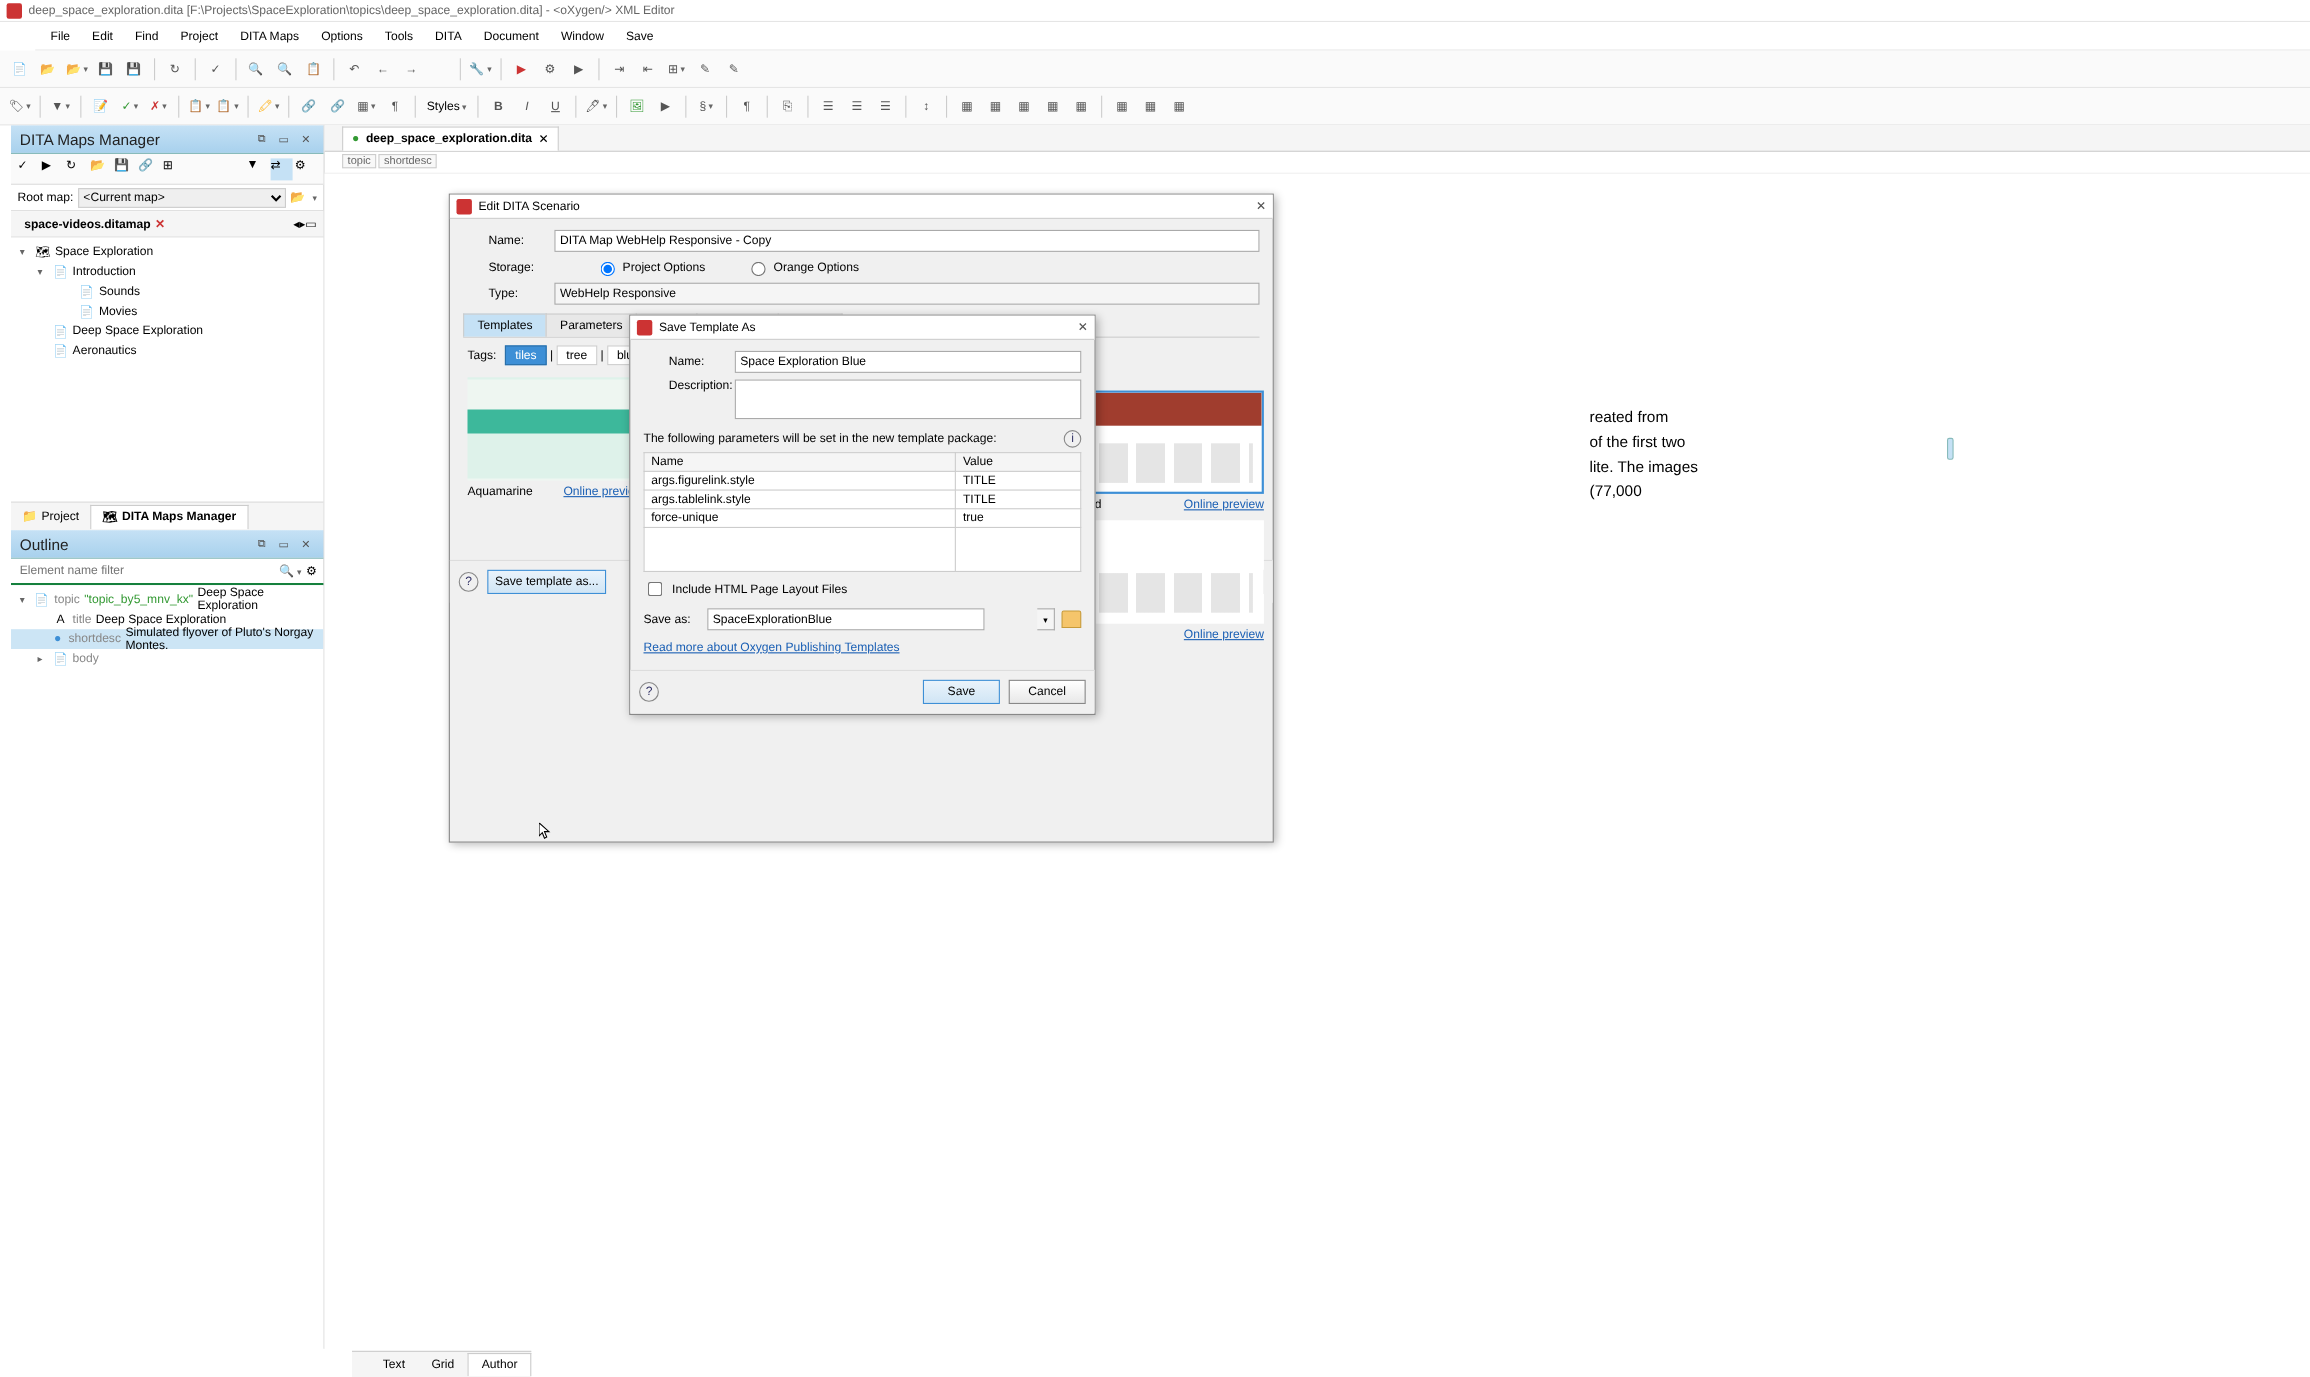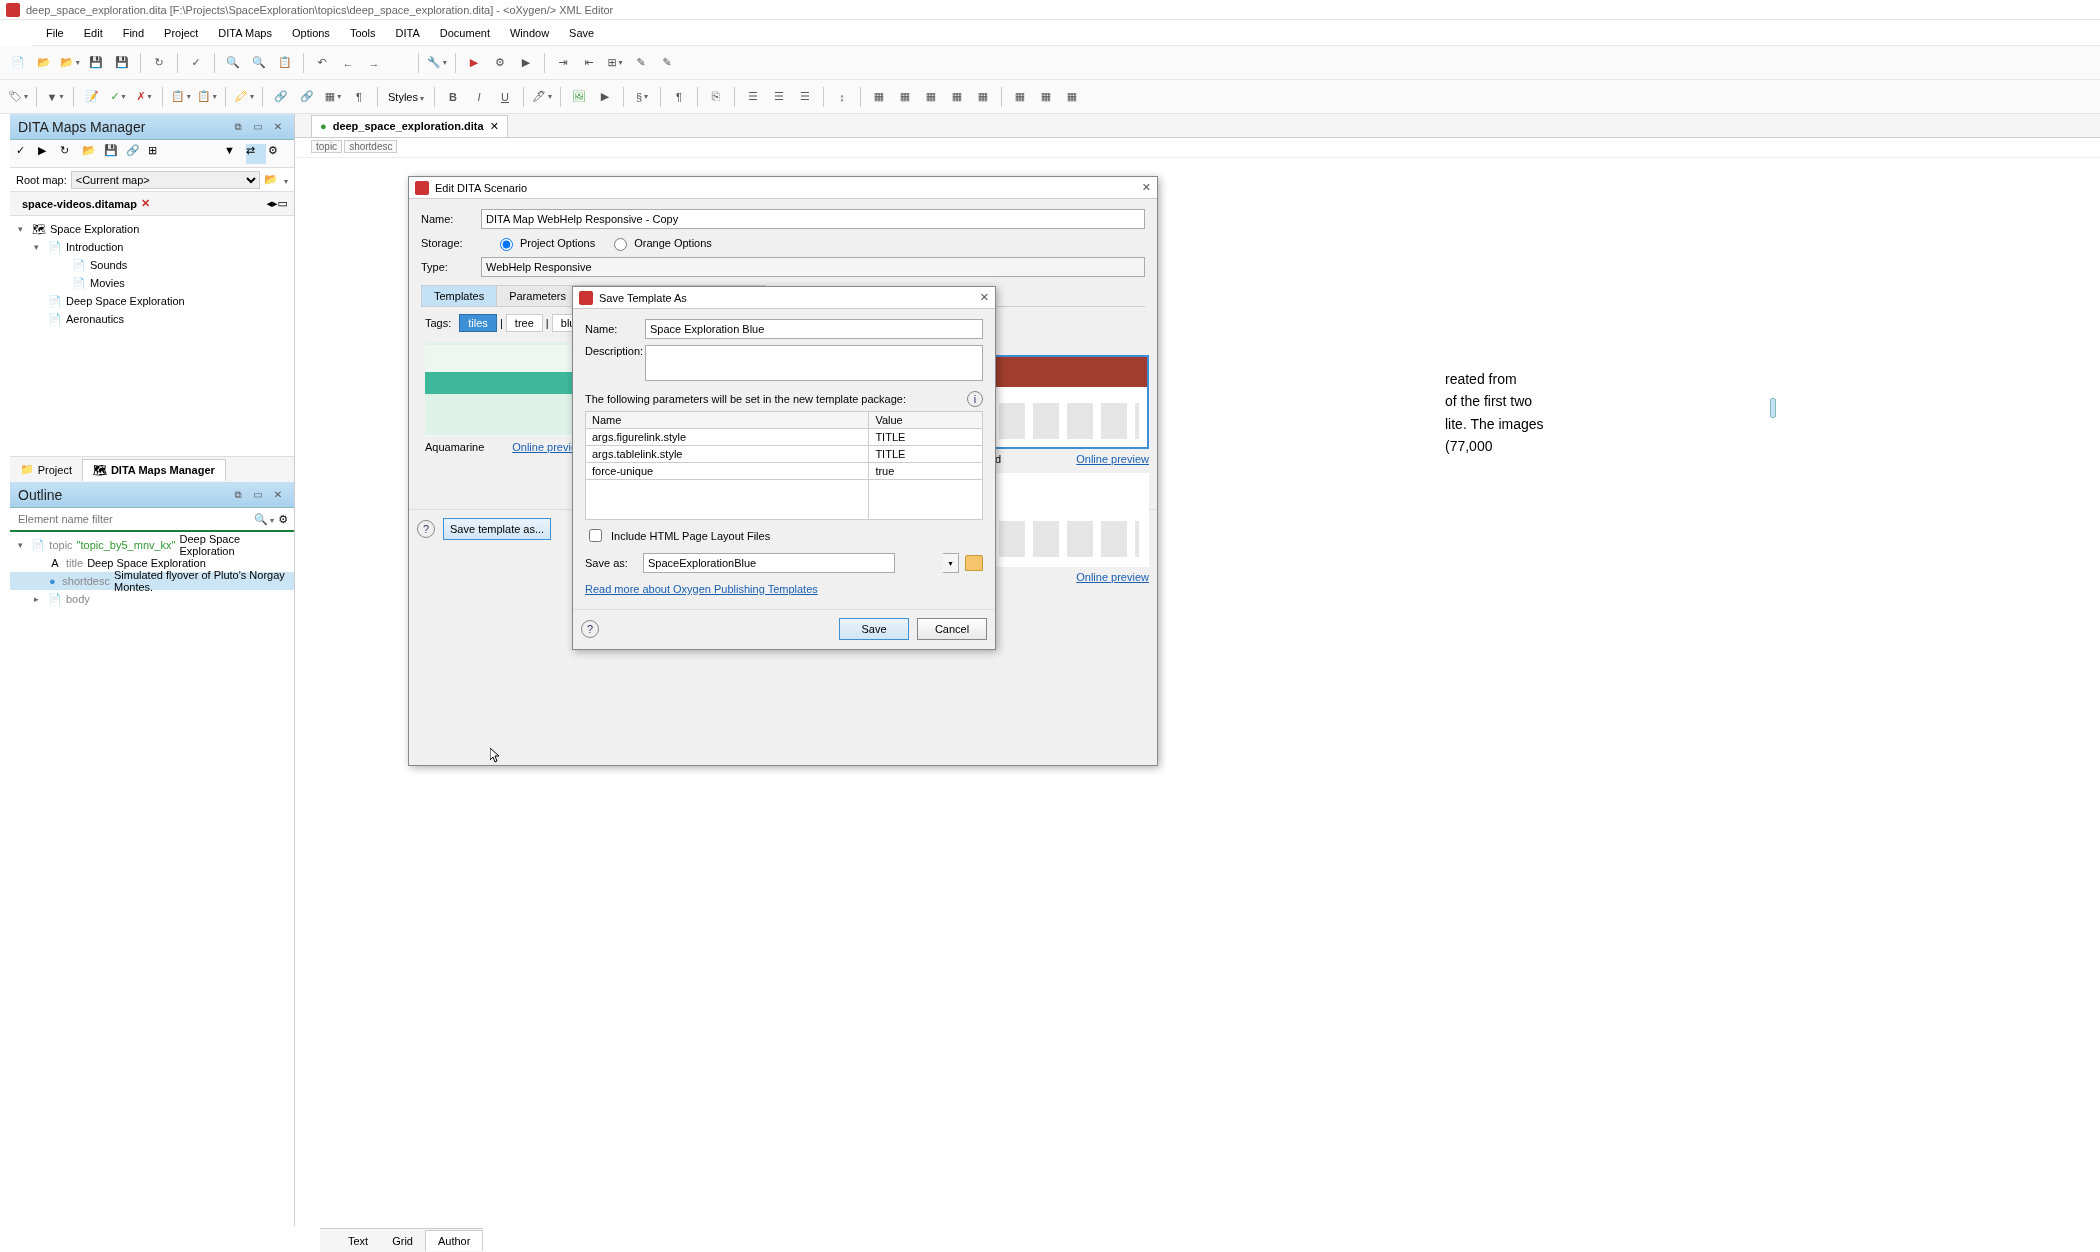--- a/index.html
+++ b/index.html
@@ -49,21 +49,21 @@
 .bottom-tabs { position: absolute; bottom: 0; left: 320px; height: 24px; display: flex; align-items: center; padding-left: 16px; background: #f5f5f5; border-top: 1px solid #ccc; }
 .bottom-tabs .btab { padding: 4px 12px; }
 .bottom-tabs .btab.active { background: #fff; border: 1px solid #ccc; border-bottom: none; }
 .scroll-thumb { position: absolute; right: 324px; top: 240px; width: 6px; height: 20px; background: #c5e1f5; border: 1px solid #8bb; border-radius: 2px; }
 .dialog { position: absolute; background: #f0f0f0; border: 1px solid #888; box-shadow: 2px 2px 8px rgba(0,0,0,.3); }
 .dialog .dlg-title { height: 22px; background: #fff; display: flex; align-items: center; padding: 0 6px; border-bottom: 1px solid #ccc; }
 .dialog .dlg-title .ico { width: 14px; height: 14px; background: #c33; border-radius: 2px; margin-right: 6px; }
 .dialog .dlg-title .close { margin-left: auto; color: #555; cursor: default; }
 .dialog .body { padding: 10px 12px; }
 .form-row { display: flex; align-items: center; margin-bottom: 6px; }
-.form-row label { width: 60px; }
+.form-row label { width: 60px; margin-left: 23px; }
 .form-row input[type=text], .form-row select { flex: 1; border: 1px solid #aaa; height: 20px; padding: 0 4px; font-size: 11px; background: #fff; }
 .form-row textarea { flex: 1; border: 1px solid #aaa; height: 36px; padding: 2px 4px; font-size: 11px; background: #fff; resize: none; }
 .radio-row { display: flex; align-items: center; gap: 14px; }
 .radio-row label { width: auto; display: flex; align-items: center; gap: 4px; }
 .dlg-tabs { display: flex; border-bottom: 1px solid #ccc; margin-top: 8px; }
 .dlg-tabs .t { padding: 4px 12px; background: #e8e8e8; border: 1px solid #ccc; border-bottom: none; margin-right: -1px; }
 .dlg-tabs .t.active { background: #c5e1f5; }
 .tags-row { display: flex; align-items: center; gap: 8px; padding: 10px 4px; }
 .tags-row .tag { padding: 2px 8px; border: 1px solid #ccc; background: #fff; }
 .tags-row .tag.selected { background: #3d8fd6; color: #fff; border-color: #2a6fa8; }

